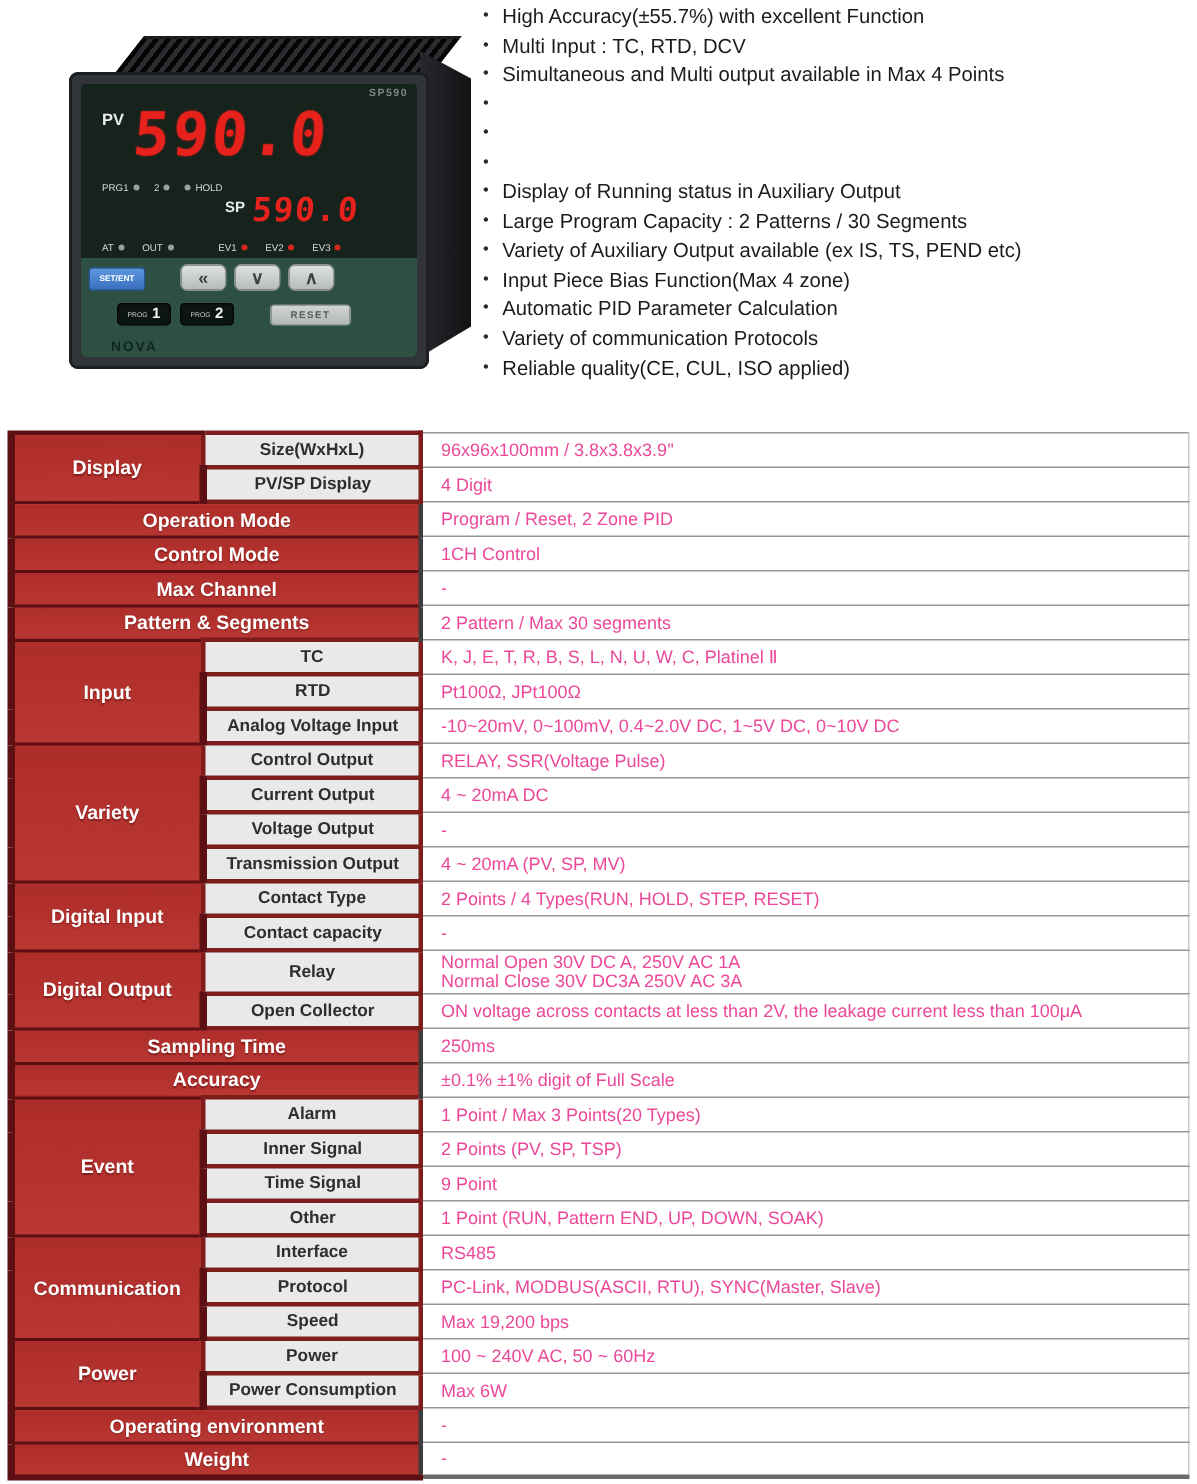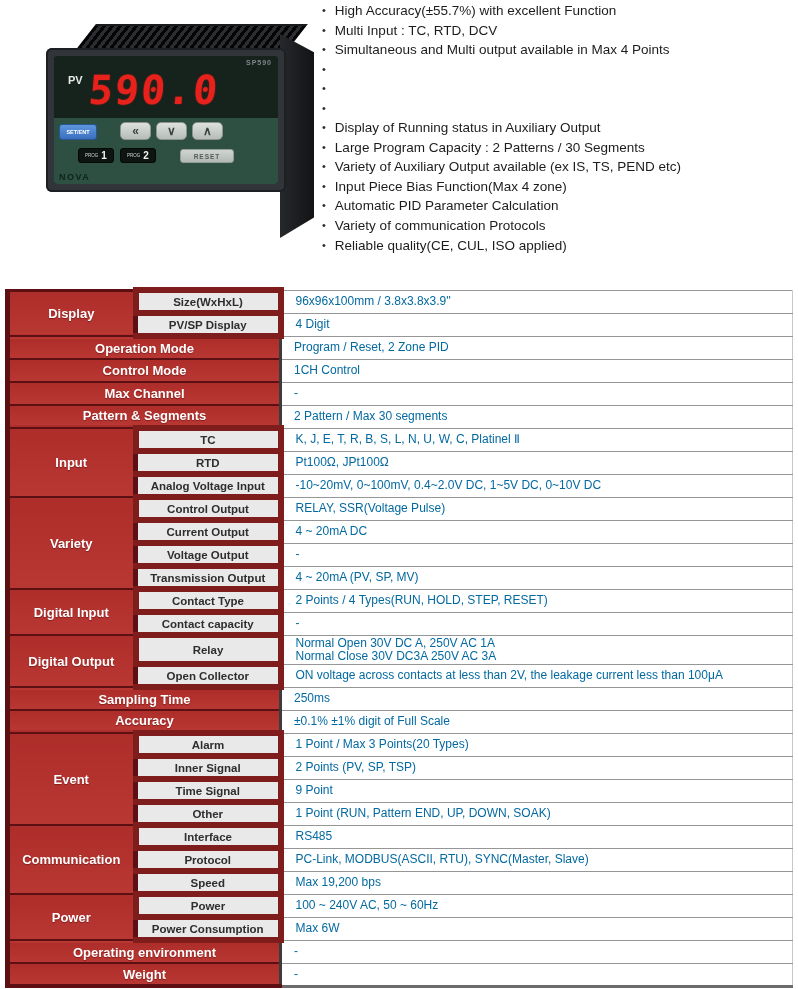--- a/index.html
+++ b/index.html
@@ -13,21 +13,21 @@
   .features li{display:flex;align-items:flex-start;line-height:19.55px;font-size:13.5px;color:#1c1c1c;}
   .features .blt{font-size:11px;margin:0 9px 0 2px;color:#2a2a2a;line-height:19.55px;}
 
   
   .device{position:absolute;left:46px;top:22px;width:268px;height:226px;}
   .dev-top{position:absolute;left:28px;top:2px;width:212px;height:26px;background:
     repeating-linear-gradient(90deg,#050505 0 4px,#2c2d30 4px 8px);
     transform:skewX(-38deg);transform-origin:bottom left;border-top:2px solid #1a1b1d;}
   .dev-side{position:absolute;right:0;top:12px;width:34px;height:204px;background:linear-gradient(90deg,#26282b,#121315);
     clip-path:polygon(0 0,100% 9%,100% 90%,0 100%);}
-  .dev-front{position:absolute;left:0;top:26px;width:240px;height:144px;background:#31353a;border-radius:6px;
+  .dev-front{position:absolute;left:0;top:26px;width:240px;height:198px;background:#31353a;border-radius:6px;
     box-shadow:inset 0 0 0 2px #1d1f22;}
   .dev-face{position:absolute;left:8px;top:8px;right:8px;bottom:8px;background:#15231c;border-radius:3px;overflow:hidden;}
   .dev-model{position:absolute;right:6px;top:3px;font-size:7px;color:#80868b;letter-spacing:1px;font-weight:bold;}
   .pv-row{position:absolute;left:14px;top:14px;display:flex;align-items:flex-start;}
   .pv-lab{font-size:11px;font-weight:bold;color:#e8ebe9;margin:4px 6px 0 0;}
   .pv-dig{font-family:"DejaVu Sans Mono",monospace;font-weight:bold;font-size:40px;line-height:40px;
     color:#e7211b;transform:skewX(-5deg);letter-spacing:2px;text-shadow:0 0 2px rgba(231,33,27,.55);}
   .ind-row{position:absolute;left:14px;top:66px;font-size:6.5px;color:#d5d9d6;display:flex;gap:10px;align-items:center;}
   .ind-row .dot{width:4px;height:4px;border-radius:50%;background:#9aa09c;display:inline-block;margin-left:3px;}
   .sp-row{position:absolute;left:96px;top:74px;display:flex;align-items:flex-start;}
@@ -41,32 +41,32 @@
   .btn{position:absolute;display:flex;align-items:center;justify-content:center;box-sizing:border-box;}
   .btn-set{left:5px;top:6px;width:38px;height:16px;background:linear-gradient(#5d97dd,#3a6fc0);border:1px solid #27568f;
     border-radius:3px;color:#fff;font-size:5.5px;font-weight:bold;}
   .btn-chev{top:4px;width:31px;height:18px;background:linear-gradient(#dde1de,#b6bcb8);border:1.5px solid #8d948f;
     border-radius:5px;color:#39433e;font-size:12px;font-weight:bold;line-height:1;}
   .btn-prog{top:30px;width:36px;height:15px;background:#0c1511;border:1px solid #040806;border-radius:3px;color:#f2f4f2;}
   .btn-prog .pl{font-size:4.5px;margin-right:3px;color:#cfd3d0;}
   .btn-prog .pn{font-size:10px;font-weight:bold;line-height:1;}
   .btn-reset{left:126px;top:31px;width:54px;height:14px;background:linear-gradient(#d0d5d1,#b2b8b4);border:1px solid #959c97;
     border-radius:3px;color:#555d58;font-size:6.5px;font-weight:bold;letter-spacing:1px;}
-  .brand{position:absolute;left:5px;bottom:2px;font-size:9px;font-weight:bold;letter-spacing:1.5px;color:#0f241c;}
+  .brand{position:absolute;left:20px;bottom:2px;font-size:9px;font-weight:bold;letter-spacing:1.5px;color:#0f241c;}
 
   
   table.spec{position:absolute;left:5px;top:287px;width:788px;border-collapse:collapse;table-layout:fixed;}
   table.spec tr{height:23px;}
   table.spec tr.tall{height:29px;}
   td{vertical-align:middle;box-sizing:border-box;}
   td.red{background:linear-gradient(#ad2d2a,#b93733);border:2px solid #5d1013;color:#fff;font-weight:bold;
     font-size:13px;text-align:center;text-shadow:0 1px 1px rgba(70,0,0,.45);}
-  td.sub{background:#e9e9e9;border:6px solid #7f1d1d;font-size:11.5px;font-weight:bold;color:#2e2e2e;text-align:center;}
+  td.sub{background:#e9e9e9;border:3px solid #7f1d1d;font-size:11.5px;font-weight:bold;color:#2e2e2e;text-align:center;}
   td.val{background:#fff;border-top:1px solid #969696;border-bottom:1px solid #969696;border-left:3px solid #3c3c3c;
-    border-right:1px solid #c9c9c9;font-size:12px;color:#0369a1;text-align:left;padding-left:12px;}
+    border-right:1px solid #c9c9c9;font-size:12px;color:#ec4899;text-align:left;padding-left:12px;}
   td.val div{line-height:13px;}
   table.spec tr > td:first-child{border-left-width:5px;border-left-color:#5d1013;border-left-style:solid;}
   table.spec tr:first-child > td.red{border-top-width:3px;}
   table.spec tr:last-child > td.red{border-bottom-width:4px;}
   table.spec tr:last-child > td.val{border-bottom:3px solid #6b6b6b;}
 </style>
 </head>
 <body>
 
 <div class="device">

